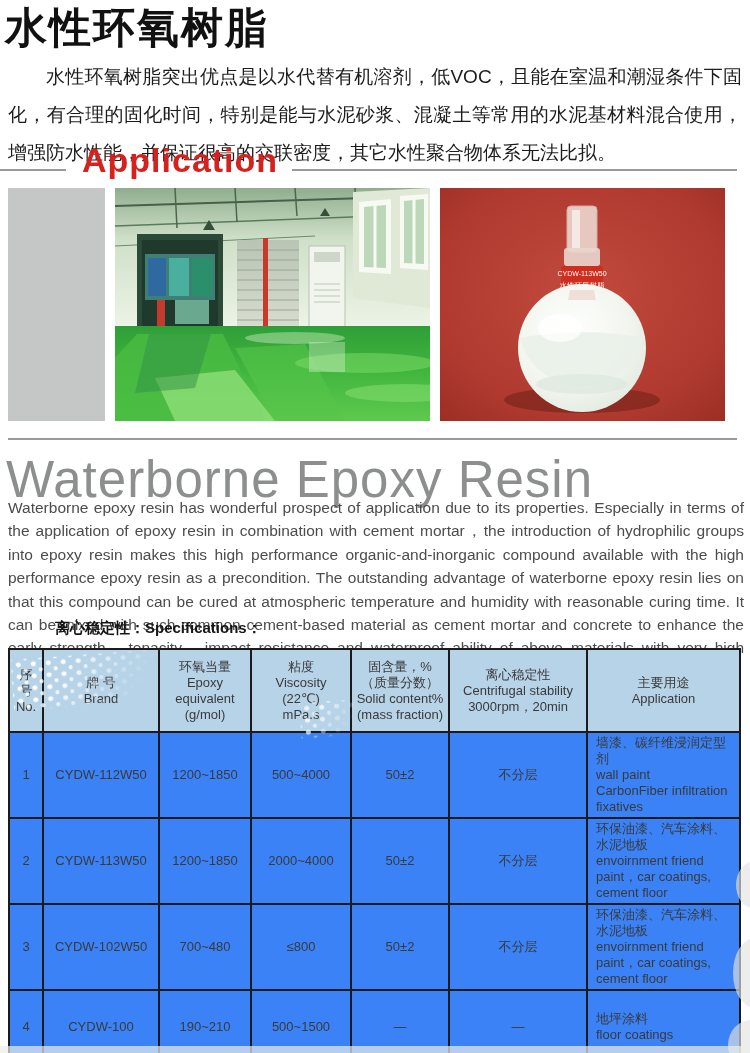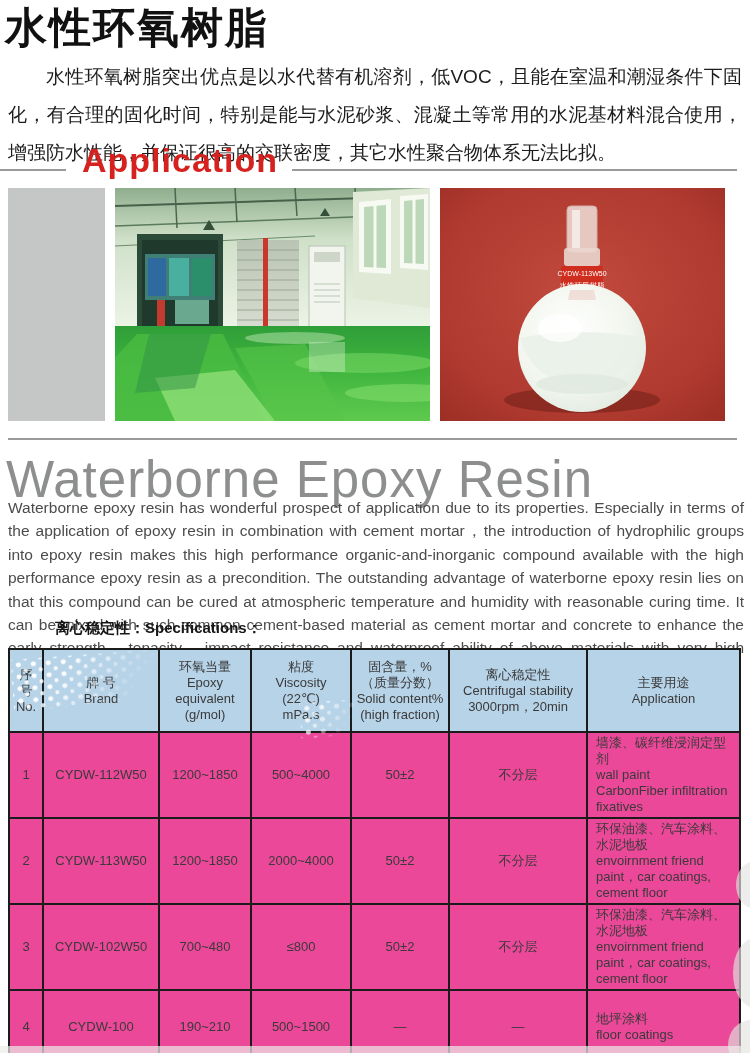--- a/index.html
+++ b/index.html
@@ -51,21 +51,21 @@
   
   .spec-table{
     position:absolute;left:8px;top:648px;width:731px;
     border-collapse:collapse;table-layout:fixed;
   }
   .spec-table td,.spec-table th{
     border:2px solid #1b1b1b;padding:2px 4px;
     font-size:13px;color:#3a3a3a;font-weight:normal;vertical-align:middle;
   }
   .spec-table th{background:#b7d3e8;line-height:16px;text-align:center;}
-  .spec-table td{background:#ec4899;text-align:center;line-height:16px;margin-left:13px;}
+  .spec-table td{background:#3b82f6;text-align:center;line-height:16px;margin-left:13px;}
   .spec-table td.app-cell{text-align:left;padding-left:8px;vertical-align:middle;}
   .multiline{white-space:pre-line;}
   
   .dots{
     position:absolute;pointer-events:none;
     background-image:
       radial-gradient(circle,rgba(255,255,255,.95) 2.1px,rgba(255,255,255,0) 2.8px),
       radial-gradient(circle,rgba(255,255,255,.85) 1.7px,rgba(255,255,255,0) 2.4px);
     background-size:15px 12px,15px 12px;background-position:0 0,7px 6px;
     -webkit-mask-image:linear-gradient(125deg,#000 25%,transparent 62%);
@@ -252,21 +252,21 @@
 Epoxy
 equivalent
 (g/mol)</th>
       <th class="multiline">粘度
 Viscosity
 (22℃)
 mPa.s</th>
       <th class="multiline">固含量，%
 （质量分数）
 Solid content%
-(high fraction)</th>
+(mass fraction)</th>
       <th class="multiline">离心稳定性
 Centrifugal stability
 3000rpm，20min</th>
       <th class="multiline">主要用途
 Application</th>
     </tr>
     <tr style="height:77px">
       <td>1</td>
       <td>CYDW-112W50</td>
       <td>1200~1850</td>

